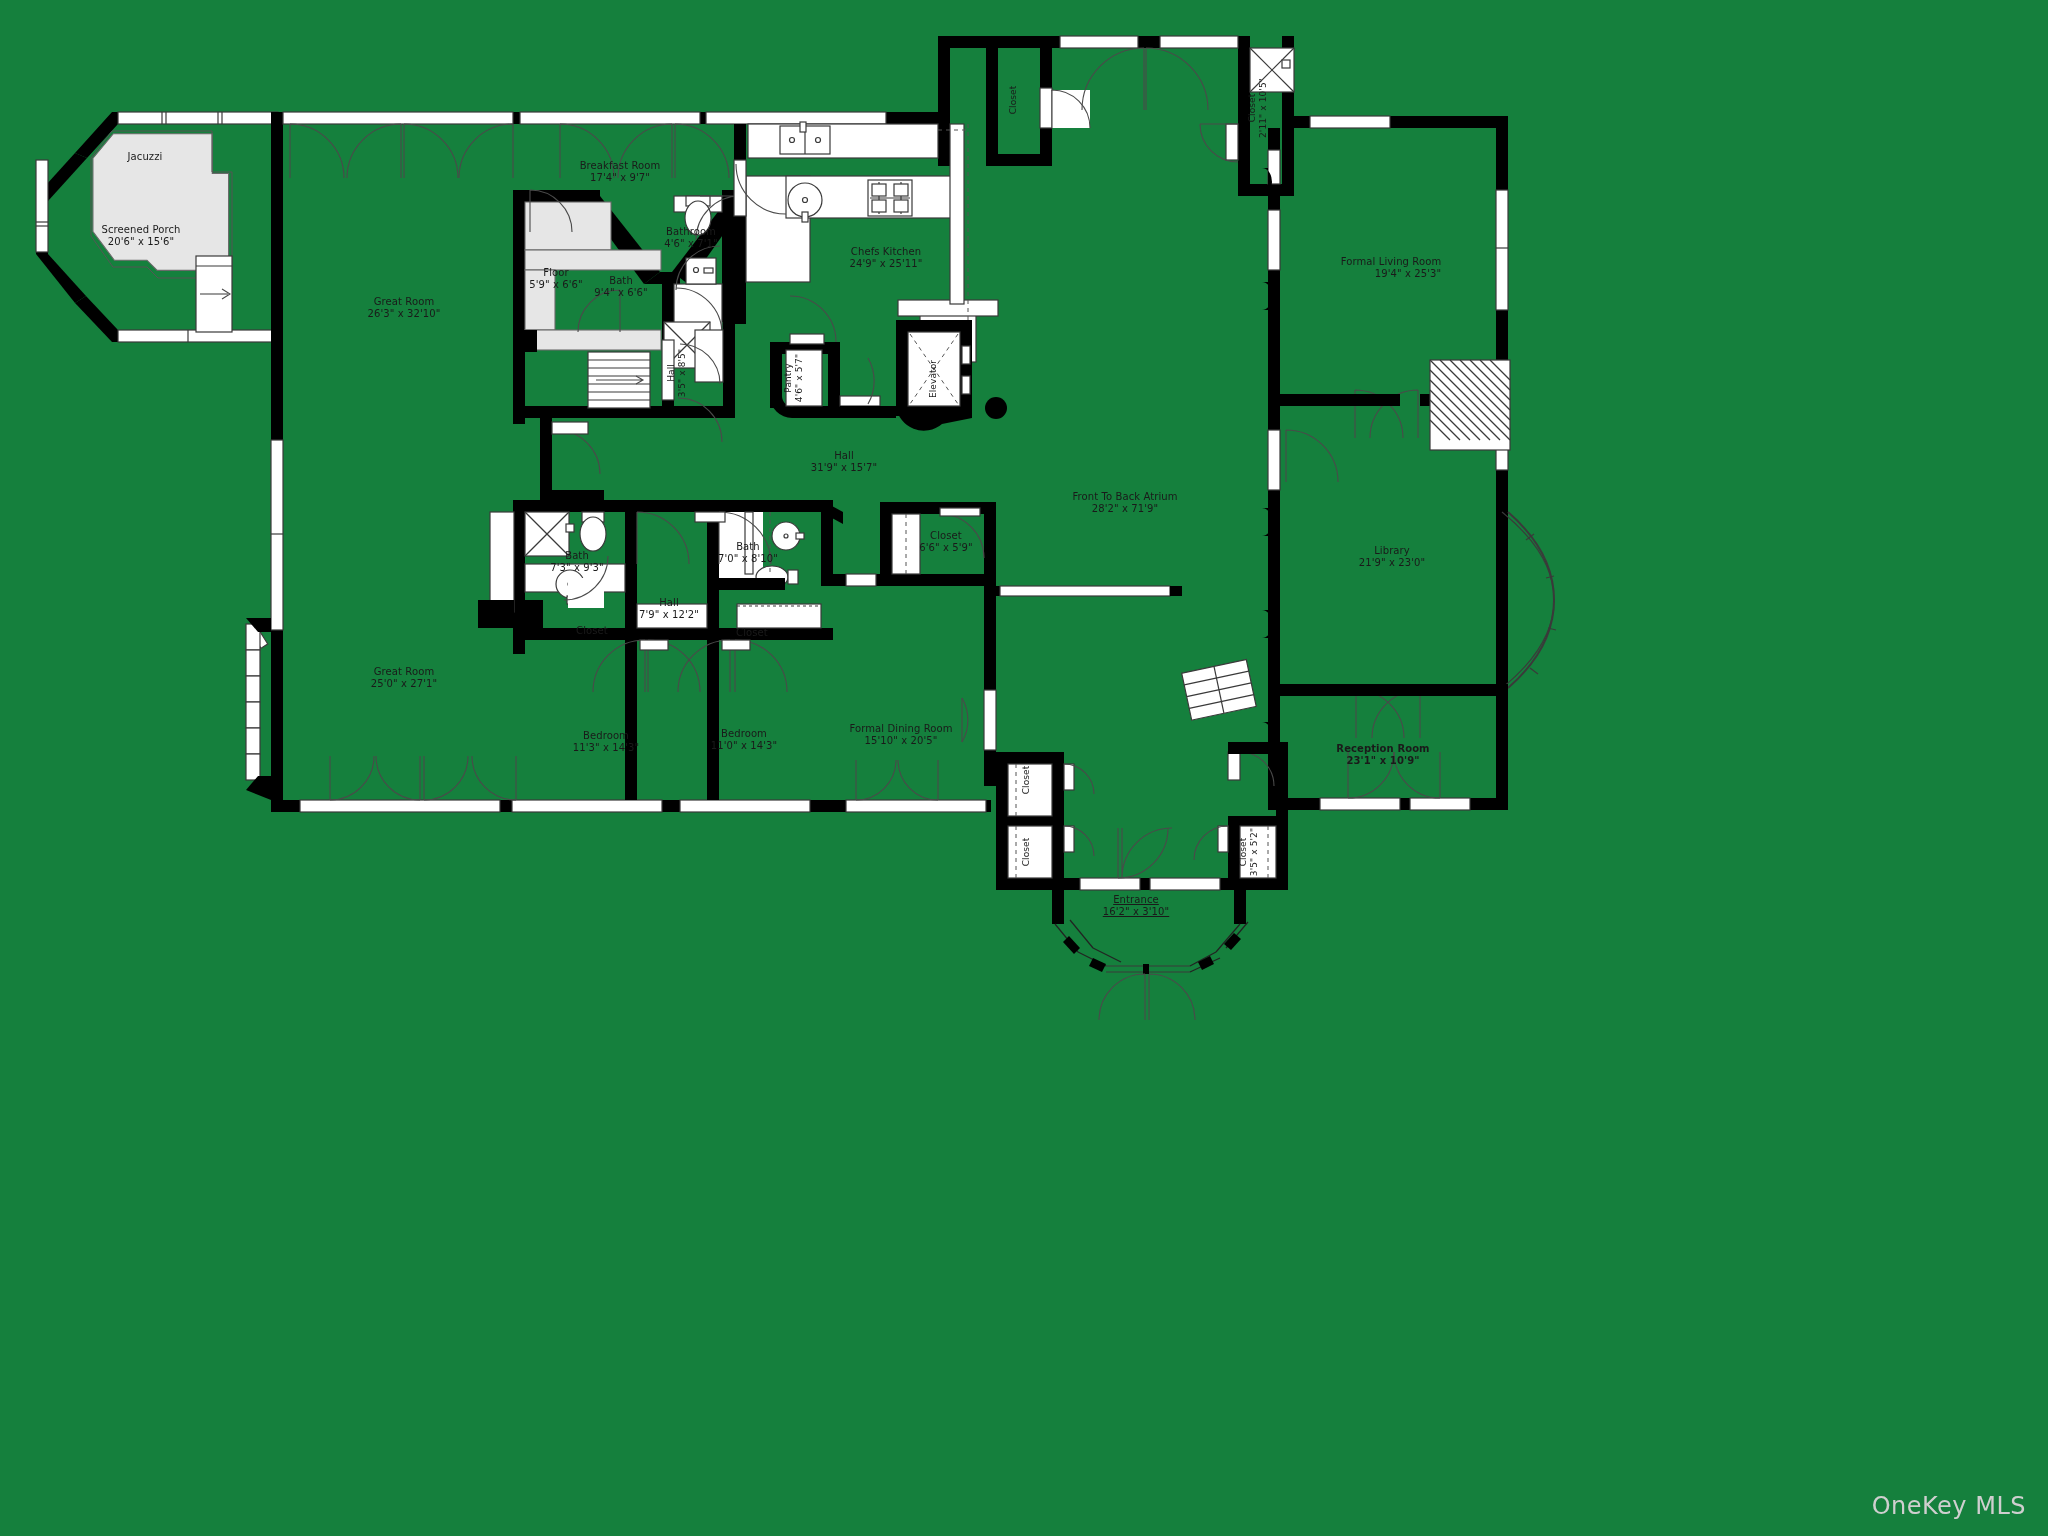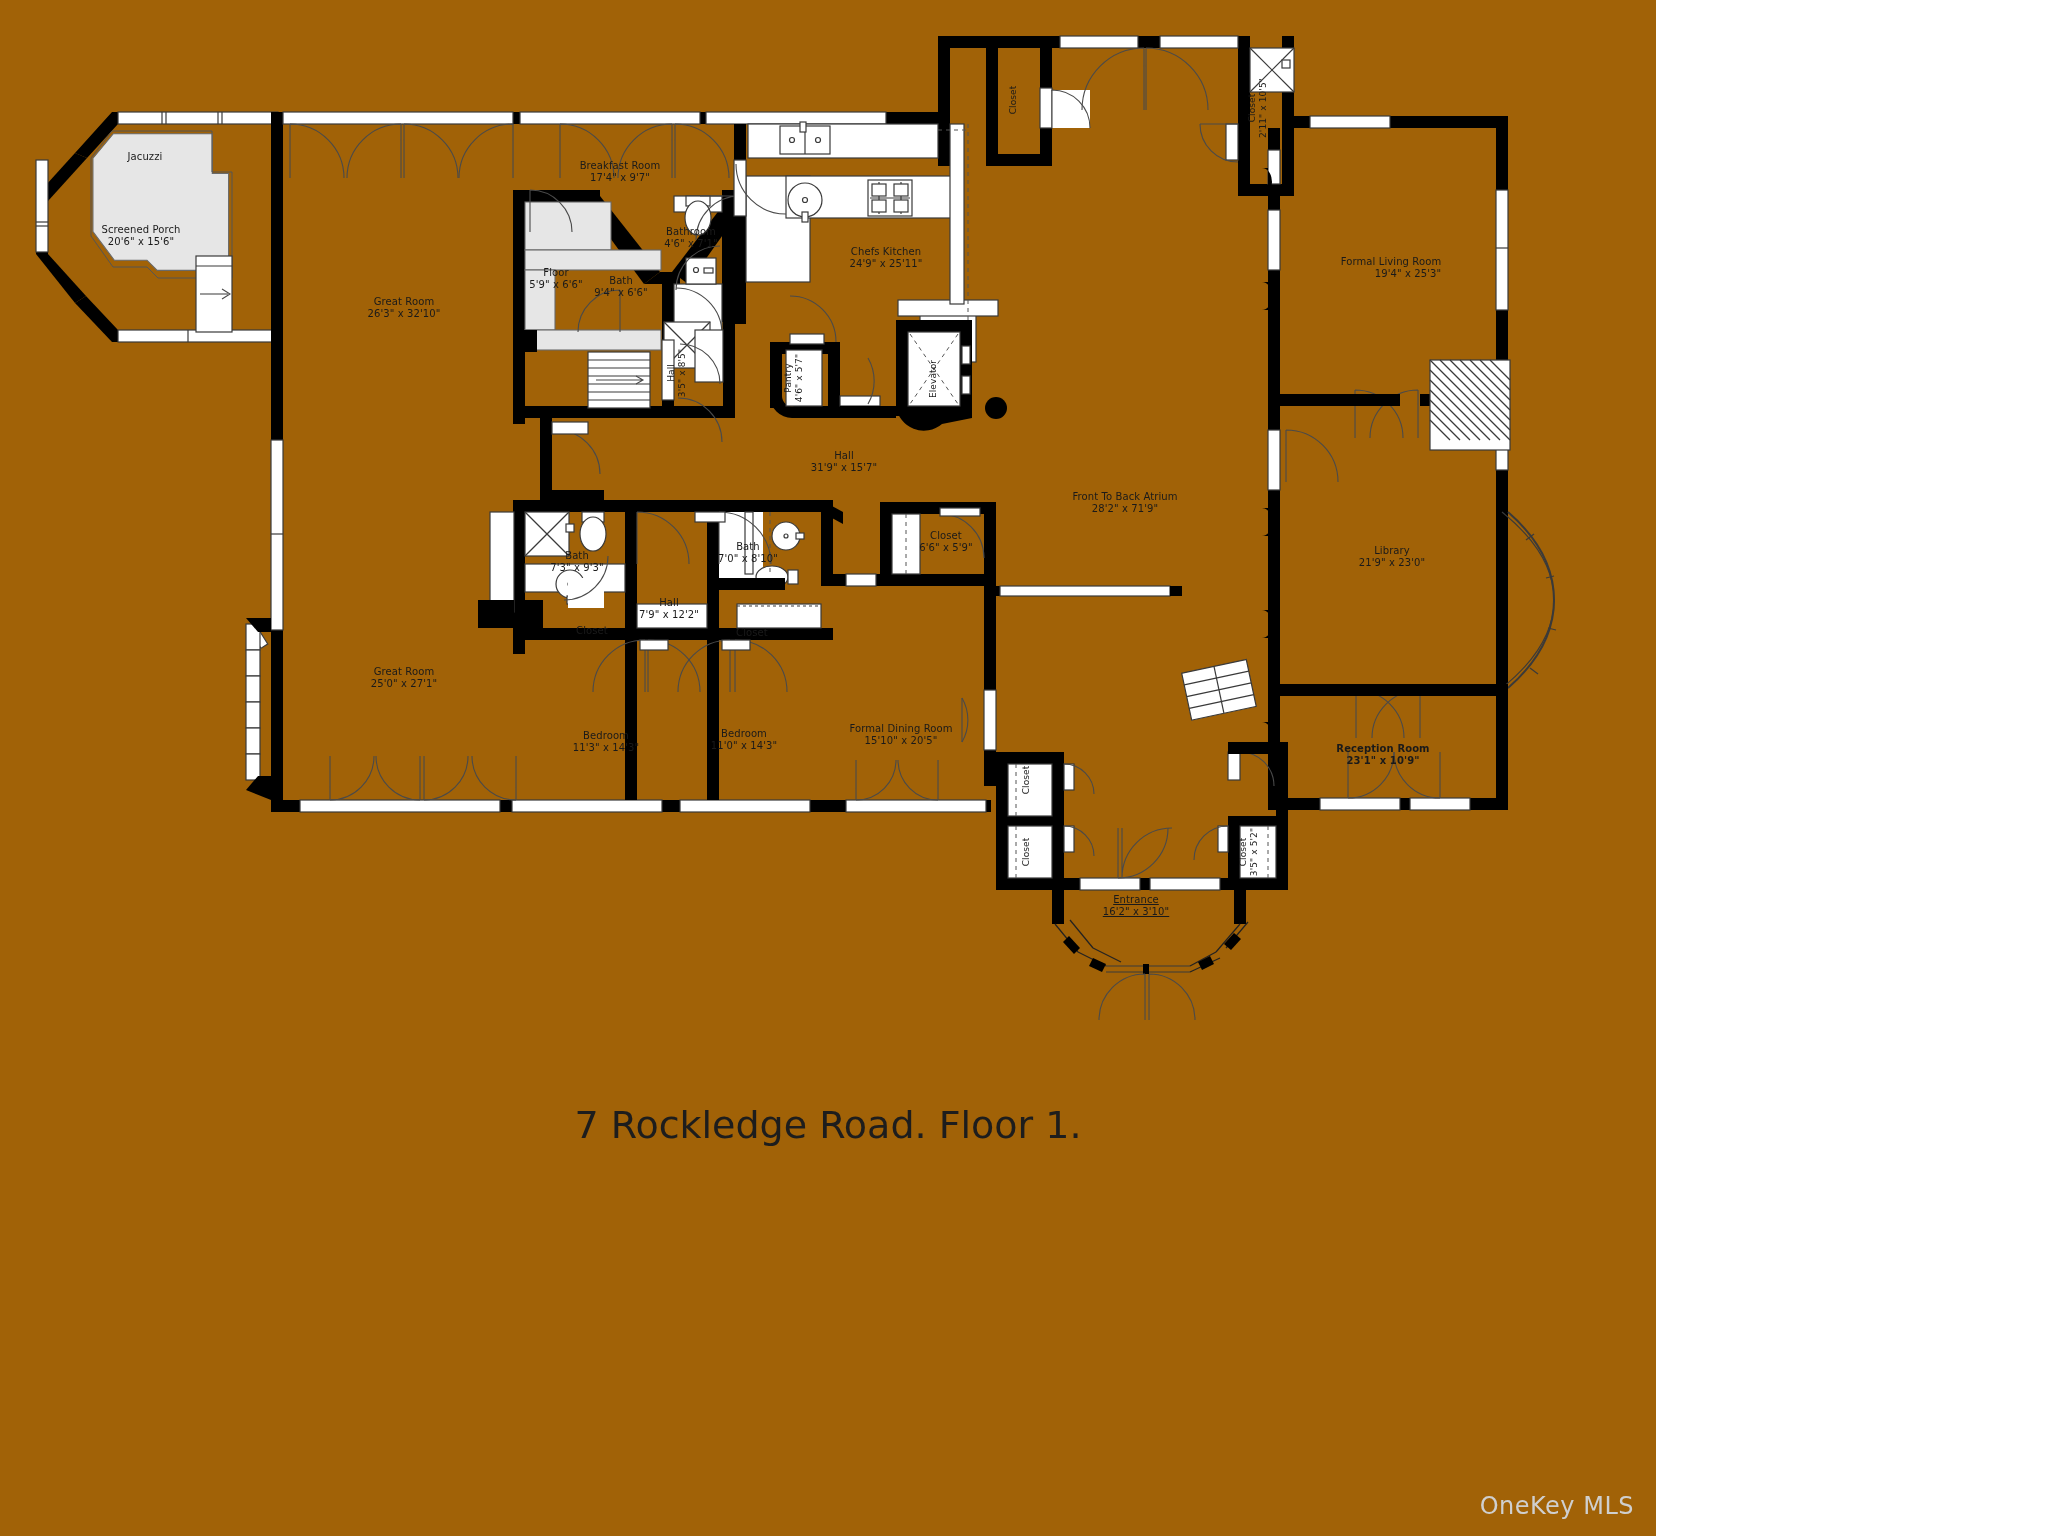--- a/index.html
+++ b/index.html
@@ -1,17 +1,17 @@
 <!DOCTYPE html>
 <html><head>
 <meta charset="utf-8">
 <style>
   html,body{margin:0;padding:0;background:#ffffff;}
   body{width:2048px;height:1536px;font-family:"DejaVu Sans",sans-serif;overflow:hidden;}
-  #stage{position:relative;width:1656px;height:1536px;background:#a16207;}
+  #stage{position:relative;width:2048px;height:1536px;background:#15803d;}
   svg#plan{position:absolute;left:0;top:0;width:2048px;height:1536px;}
   .lbl{position:absolute;text-align:center;color:#1a1a1a;font-family:"DejaVu Sans",sans-serif;
        font-size:11px;line-height:13px;white-space:nowrap;transform:translate(-50%,-50%);
        letter-spacing:.1px;}
   .lbl .nm{display:block;}
   .lbl .dm{display:block;}
   .lbl.v{transform:translate(-50%,-50%) rotate(-90deg);}
   .lbl.sm{font-size:10px;line-height:12px;}
   .lbl.xs{font-size:9px;line-height:11px;}
   #title{position:absolute;left:50%;top:1103px;transform:translateX(-50%);
@@ -743,17 +743,16 @@
       <div class="lbl v xs" style="left: 1249px; top: 852px;">
         <span class="nm">Closet</span>
         <span class="dm">3'5" x 5'2"</span>
       </div>
       <div class="lbl sm" style="left: 1136px; top: 906px; text-decoration: underline;">
         <span class="nm">Entrance</span>
         <span class="dm">16'2" x 3'10"</span>
       </div>
     </div>
 
-  <div id="title">7 Rockledge Road. Floor 1.</div>
   <div id="wm">
     <span>OneKey MLS</span>
   </div>
 </div>
 
 </body></html>

